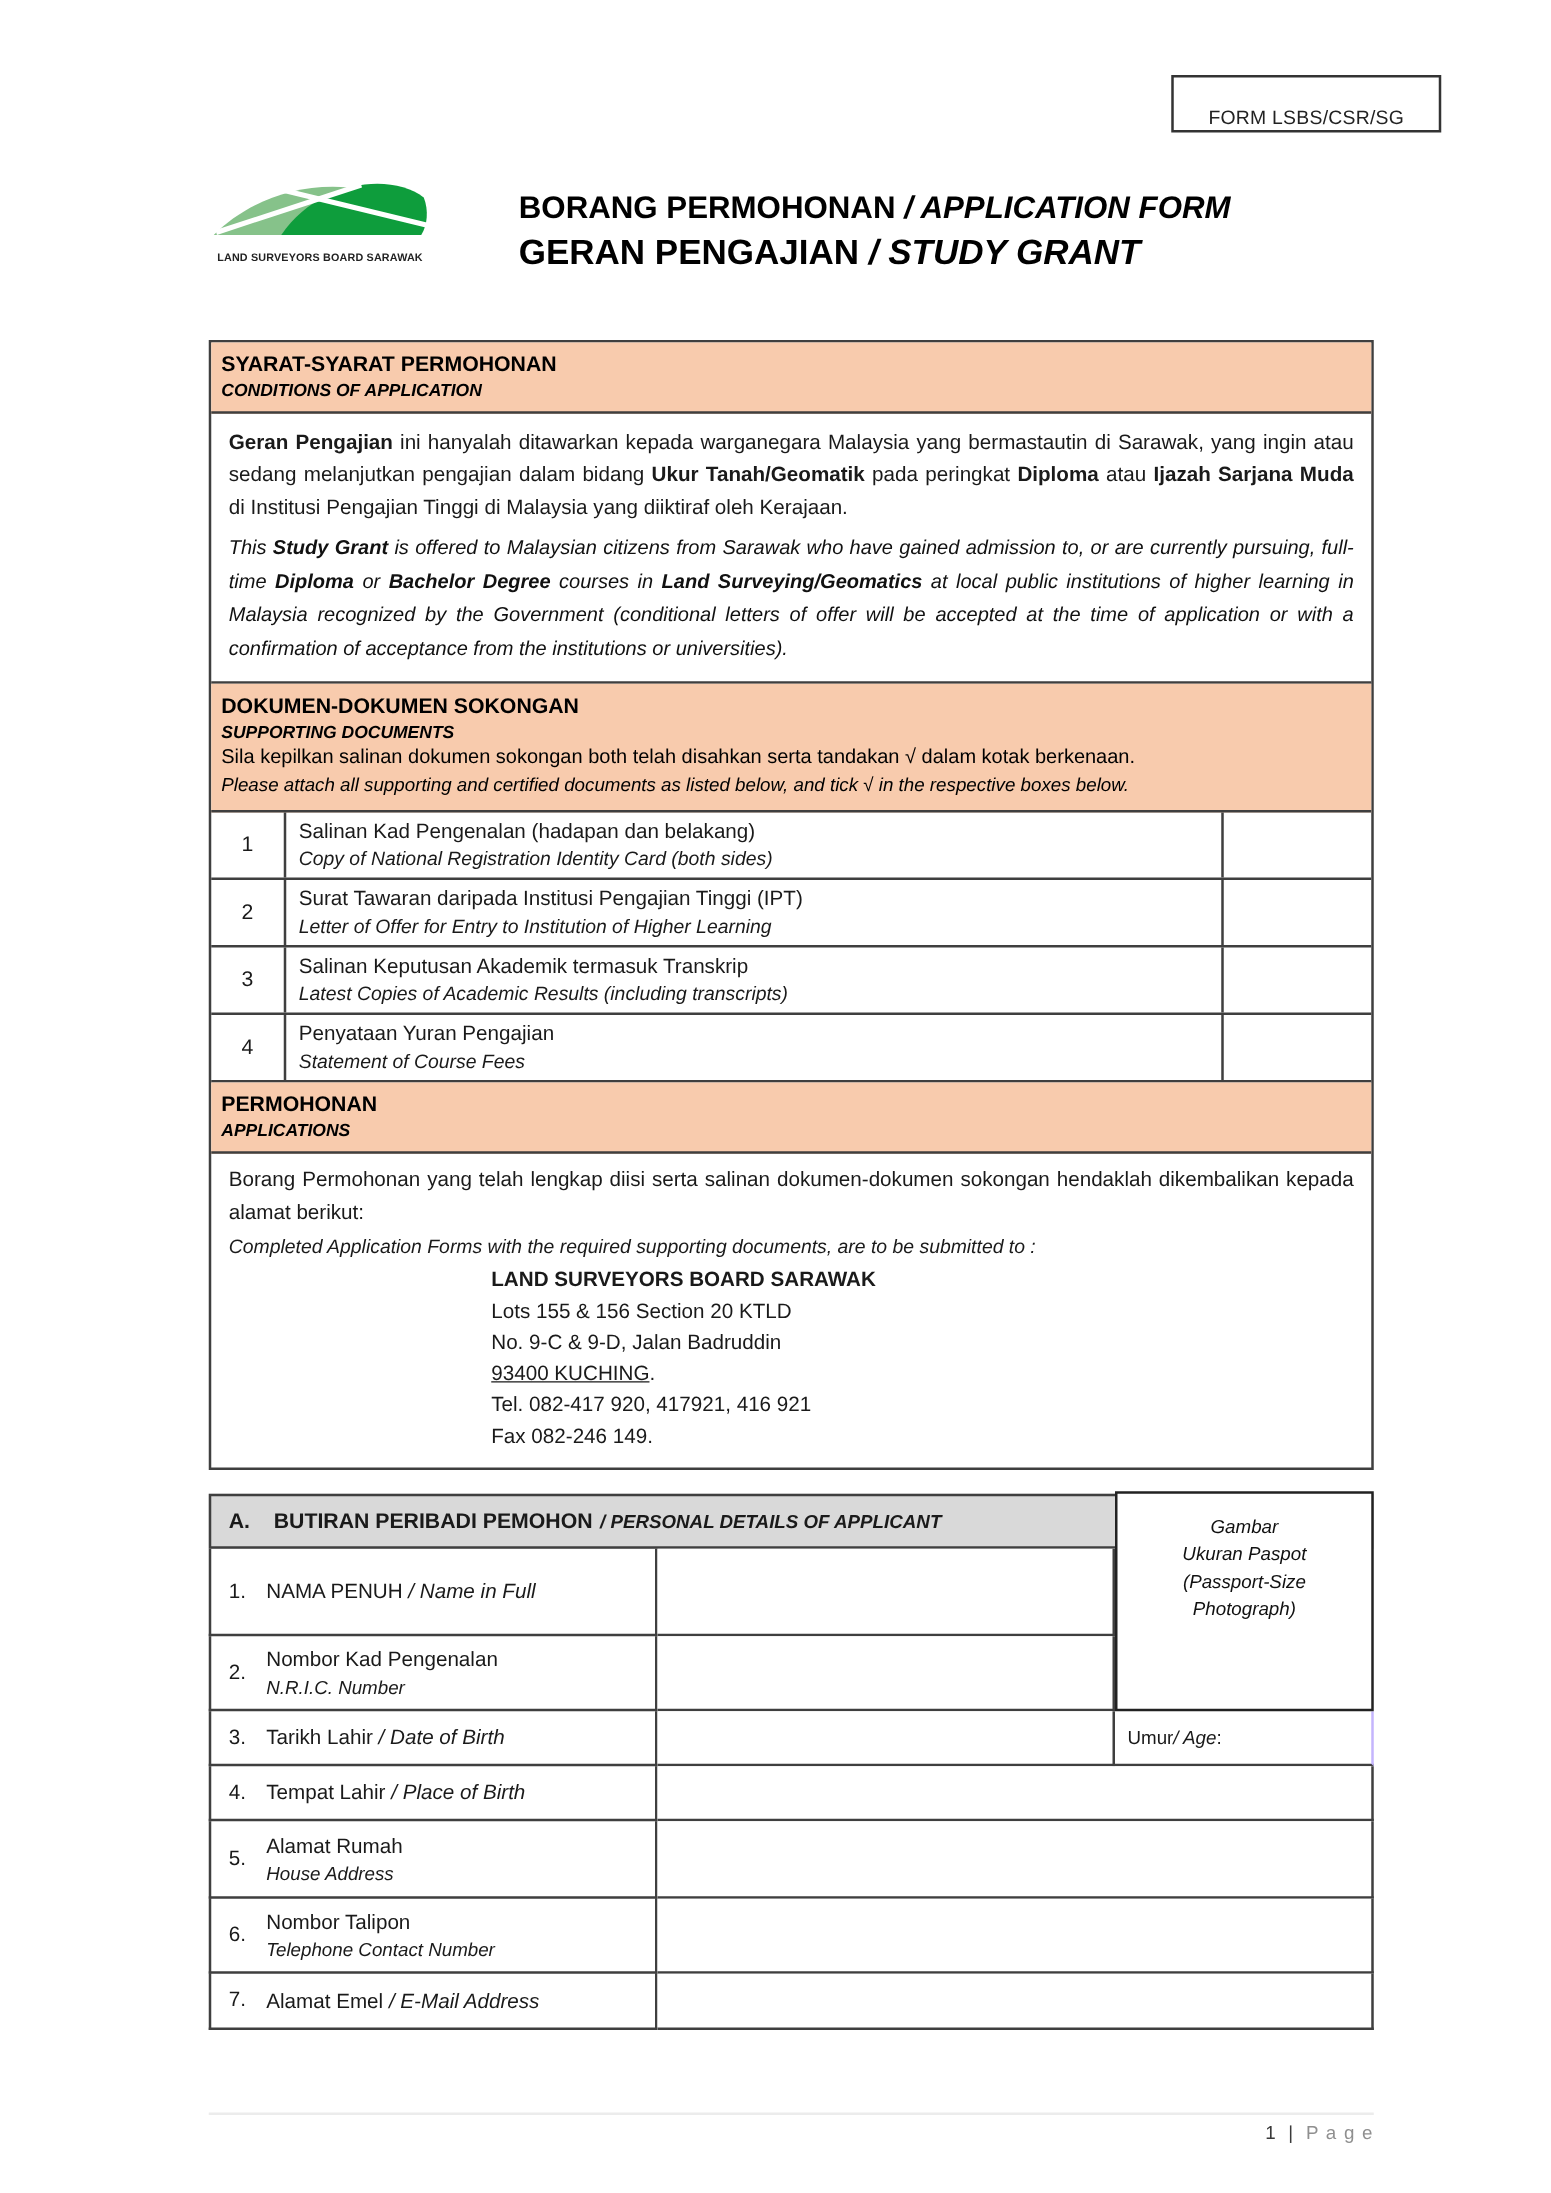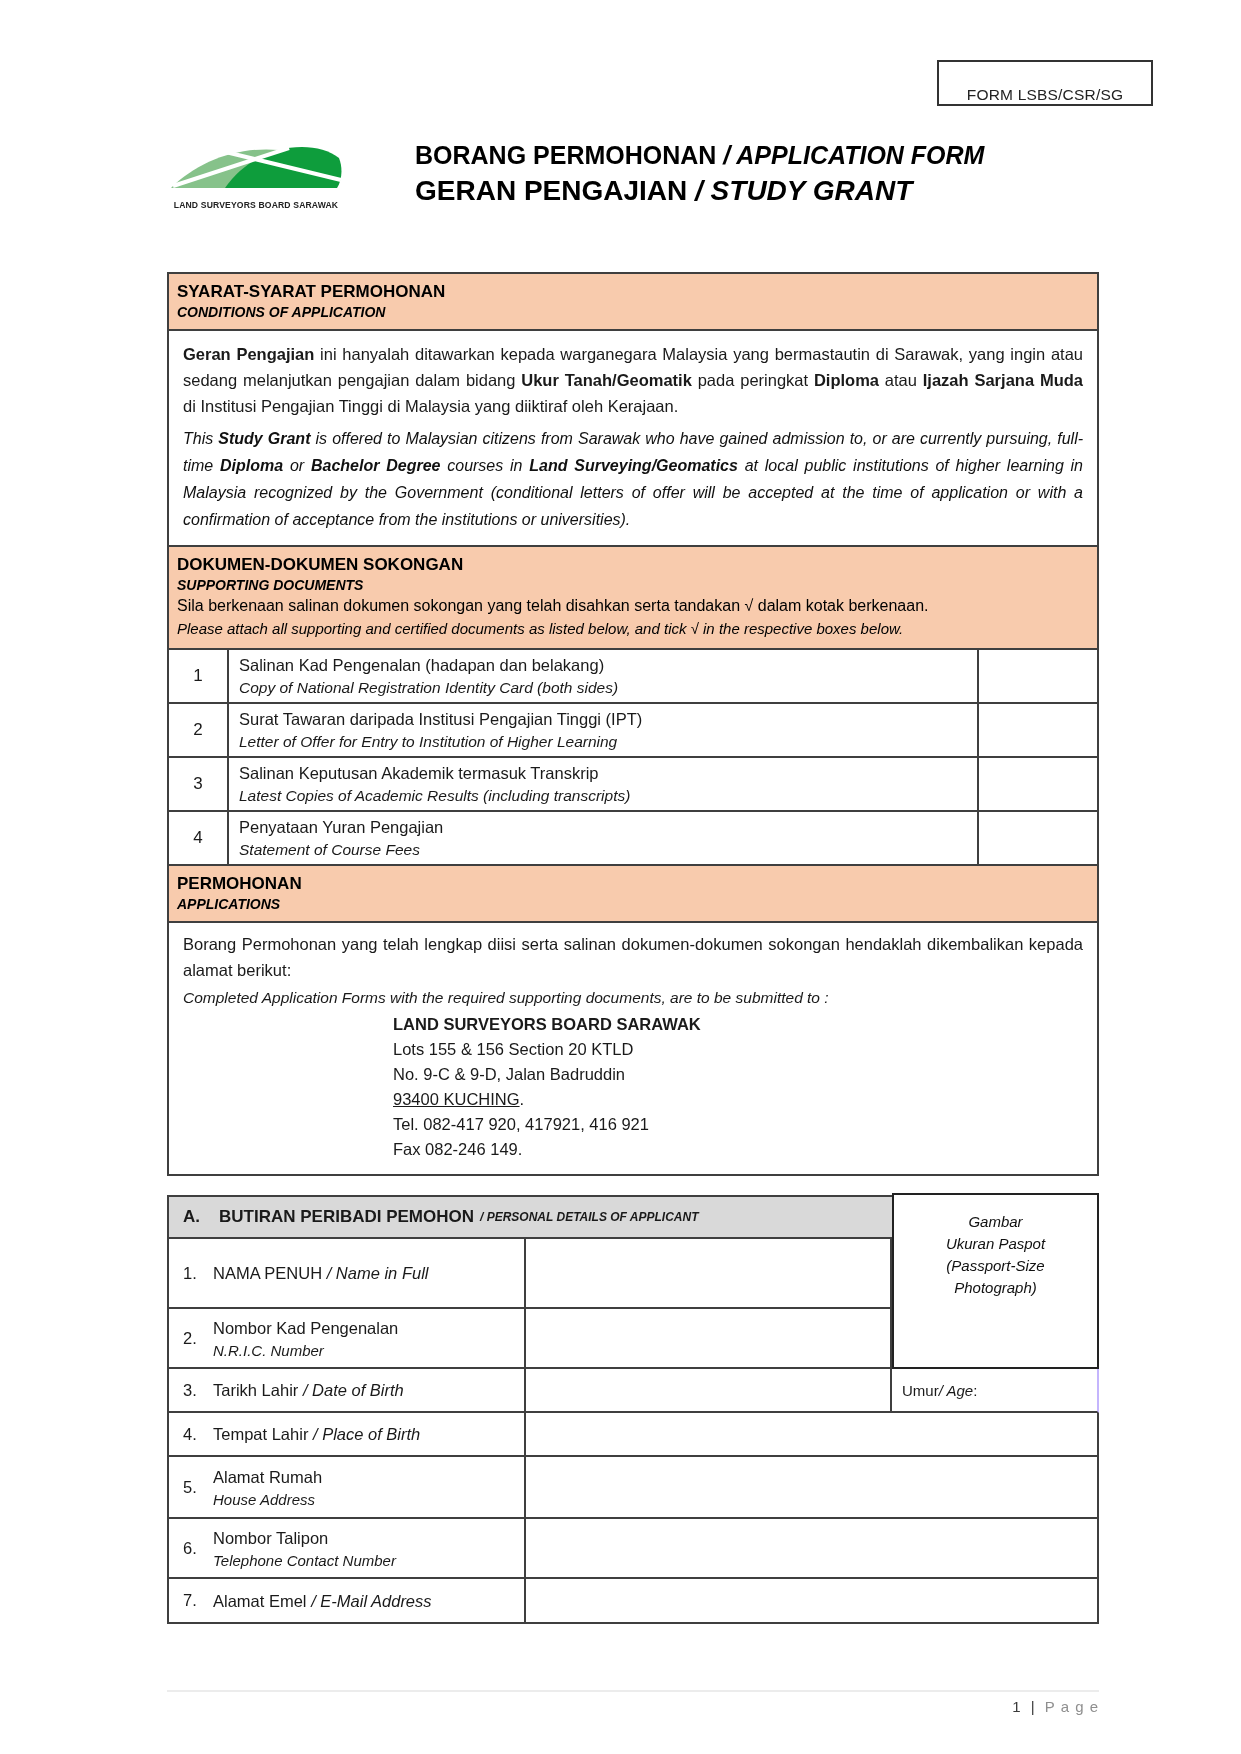--- a/index.html
+++ b/index.html
@@ -7,21 +7,21 @@
         font-family:"Liberation Sans", sans-serif;color:#1a1a1a;overflow:hidden;}
 
   
   .form-code-box{position:absolute;left:937px;top:60px;width:216px;height:46px;
     border:2px solid #333;display:flex;align-items:flex-end;justify-content:center;
     font-size:15.5px;letter-spacing:.2px;color:#222;box-sizing:border-box;}
 
   
   .logo-block{position:absolute;left:167px;top:136px;width:178px;text-align:center;}
   .logo-caption{font-size:8.6px;font-weight:700;color:#222;letter-spacing:.15px;margin-top:2px;white-space:nowrap;}
-  .title-block{position:absolute;left:415px;top:138px;width:650px;}
+  .title-block{position:absolute;left:415px;top:149px;width:650px;}
   .title1{font-size:25px;font-weight:700;line-height:34px;color:#000;}
   .title2{font-size:28px;font-weight:700;line-height:38px;color:#000;}
 
   
   .rb{font-weight:700;}
   .ri{font-style:italic;}
   .ru{text-decoration:underline;}
 
   
   .main-table{position:absolute;left:167px;top:272px;width:932px;border:2px solid #3f3f3f;box-sizing:border-box;background:#fff;}
@@ -49,21 +49,21 @@
   .address{margin-left:210px;}
   .addr-line{font-size:16.5px;line-height:25px;}
   .addr-bold{font-weight:700;}
 
   
   .section-a{position:absolute;left:167px;top:1195px;width:932px;box-sizing:border-box;}
   .a-head{height:44px;background:#D9D9D9;border:2px solid #3f3f3f;box-sizing:border-box;
           display:flex;align-items:center;padding-left:14px;}
   .a-letter{font-size:17px;font-weight:700;width:36px;}
   .a-ms{font-size:17px;font-weight:700;}
-  .a-en{font-size:12px;font-weight:700;font-style:italic;margin-left:6px;}
+  .a-en{font-size:15px;font-weight:700;font-style:italic;margin-left:6px;}
 
   .f-row{display:flex;box-sizing:border-box;}
   .f-label{width:359px;border-left:2px solid #3f3f3f;border-bottom:2px solid #3f3f3f;border-right:2px solid #3f3f3f;
            box-sizing:border-box;display:flex;padding:4px 8px 4px 14px;}
   .f-num{width:30px;font-size:16.5px;flex:none;}
   .f-text{flex:1;}
   .f-l1{font-size:16.5px;line-height:24px;}
   .f-l2{font-size:15px;font-style:italic;line-height:21px;}
   .vcenter{align-items:center;}
   .vcenter .f-text{display:flex;flex-direction:column;justify-content:center;}
@@ -119,21 +119,21 @@
     </div>
 
     <div class="cond-body">
       <p class="p-ms"><span class="rb">Geran Pengajian</span><span> ini hanyalah ditawarkan kepada warganegara Malaysia yang bermastautin di Sarawak, yang ingin atau sedang melanjutkan pengajian dalam bidang </span><span class="rb">Ukur Tanah/Geomatik</span><span> pada peringkat </span><span class="rb">Diploma</span><span> atau </span><span class="rb">Ijazah Sarjana Muda</span><span> di Institusi Pengajian Tinggi di Malaysia yang diiktiraf oleh Kerajaan.</span></p>
       <p class="p-en"><span>This </span><span class="rb">Study Grant</span><span> is offered to Malaysian citizens from Sarawak who have gained admission to, or are currently pursuing, full-time </span><span class="rb">Diploma</span><span> or </span><span class="rb">Bachelor Degree</span><span> courses in </span><span class="rb">Land Surveying/Geomatics</span><span> at local public institutions of higher learning in Malaysia recognized by the Government (conditional letters of offer will be accepted at the time of application or with a confirmation of acceptance from the institutions or universities).</span></p>
     </div>
 
     <div class="sec-head">
       <div class="sh-ms">DOKUMEN-DOKUMEN SOKONGAN</div>
       <div class="sh-en">SUPPORTING DOCUMENTS</div>
-      <div class="note-ms">Sila berkenaan salinan dokumen sokongan yang telah disahkan serta tandakan √ dalam kotak berkenaan.</div>
+      <div class="note-ms">Sila kepilkan salinan dokumen sokongan both telah disahkan serta tandakan √ dalam kotak berkenaan.</div>
       <div class="note-en">Please attach all supporting and certified documents as listed below, and tick √ in the respective boxes below.</div>
     </div>
 
     <div class="doc-row">
       <div class="dr-num">1</div>
       <div class="dr-text">
         <div class="dr-ms">Salinan Kad Pengenalan (hadapan dan belakang)</div>
         <div class="dr-en">Copy of National Registration Identity Card (both sides)</div>
       </div>
       <div class="dr-tick"></div>

